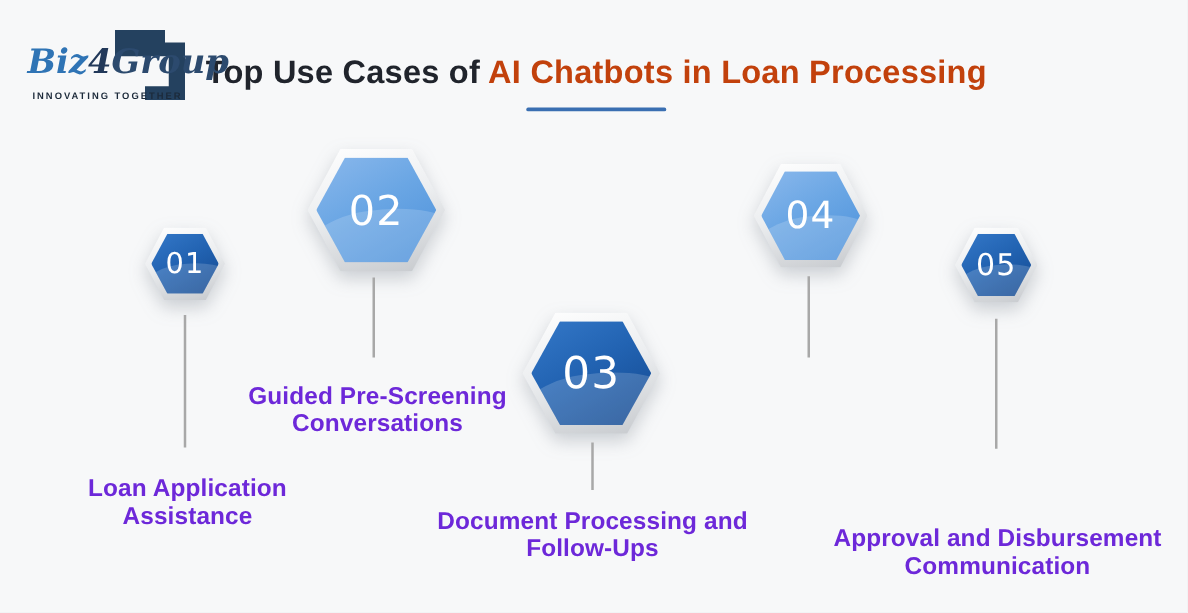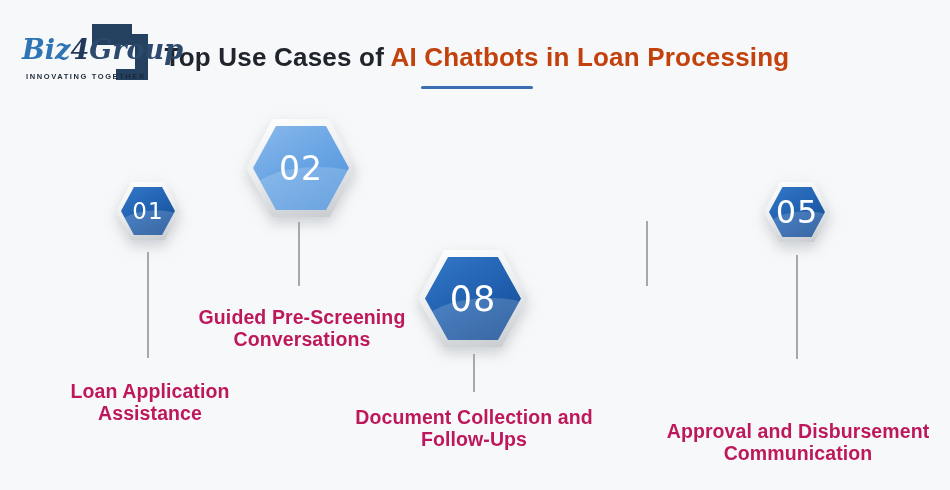--- a/index.html
+++ b/index.html
@@ -76,34 +76,34 @@
   }
   .hex-1{left:116px;top:182px;width:64px;height:58px;}
   .hex-1 .hex-num{font-size:23px;}
   .hex-2{left:246px;top:119px;width:110px;height:98px;}
   .hex-2 .hex-num{font-size:33px;}
   .hex-3{left:418px;top:250px;width:110px;height:97px;}
   .hex-3 .hex-num{font-size:35px;}
   .hex-4{left:603px;top:131px;width:91px;height:83px;}
   .hex-4 .hex-num{font-size:30px;}
   .hex-5{left:764px;top:182px;width:66px;height:60px;}
-  .hex-5 .hex-num{font-size:32px;}
+  .hex-5 .hex-num{font-size:24px;}
 
   
   .connector{position:absolute;width:2px;background:#a8a8a8;}
   .c1{left:147px;top:252px;height:106px;}
   .c2{left:298px;top:222px;height:64px;}
   .c3{left:473px;top:354px;height:38px;}
   .c4{left:646px;top:221px;height:65px;}
   .c5{left:796px;top:255px;height:104px;}
 
   
   .step-label{
     position:absolute;text-align:center;
-    font-size:19.5px;font-weight:700;color:#be185d;
+    font-size:19.5px;font-weight:700;color:#6d28d9;
     line-height:1.13;letter-spacing:.1px;
   }
   .sl1{left:30px; top:380px;width:240px;}
   .sl2{left:182px;top:306px;width:240px;}
   .sl3{left:349px;top:406px;width:250px;}
   .sl4{left:527px;top:306px;width:240px;}
   .sl5{left:663px;top:380px;width:270px;margin-top:40px;}
 </style>
 </head>
 <body>
@@ -137,27 +137,34 @@
         <span class="hex-num">02</span>
       </div>
     </div>
   </div>
   <div class="connector c2"></div>
   <div class="step-label sl2">Guided Pre-Screening Conversations</div>
 
   <div class="hex hex-3 dark inset-7">
     <div class="hex-outer">
       <div class="hex-inner">
-        <span class="hex-num">08</span>
+        <span class="hex-num">03</span>
       </div>
     </div>
   </div>
   <div class="connector c3"></div>
-  <div class="step-label sl3">Document Collection and Follow-Ups</div>
+  <div class="step-label sl3">Document Processing and Follow-Ups</div>
 
+  <div class="hex hex-4 light inset-6">
+    <div class="hex-outer">
+      <div class="hex-inner">
+        <span class="hex-num">04</span>
+      </div>
+    </div>
+  </div>
   <div class="connector c4"></div>
 
   <div class="hex hex-5 dark inset-5">
     <div class="hex-outer">
       <div class="hex-inner">
         <span class="hex-num">05</span>
       </div>
     </div>
   </div>
   <div class="connector c5"></div>

